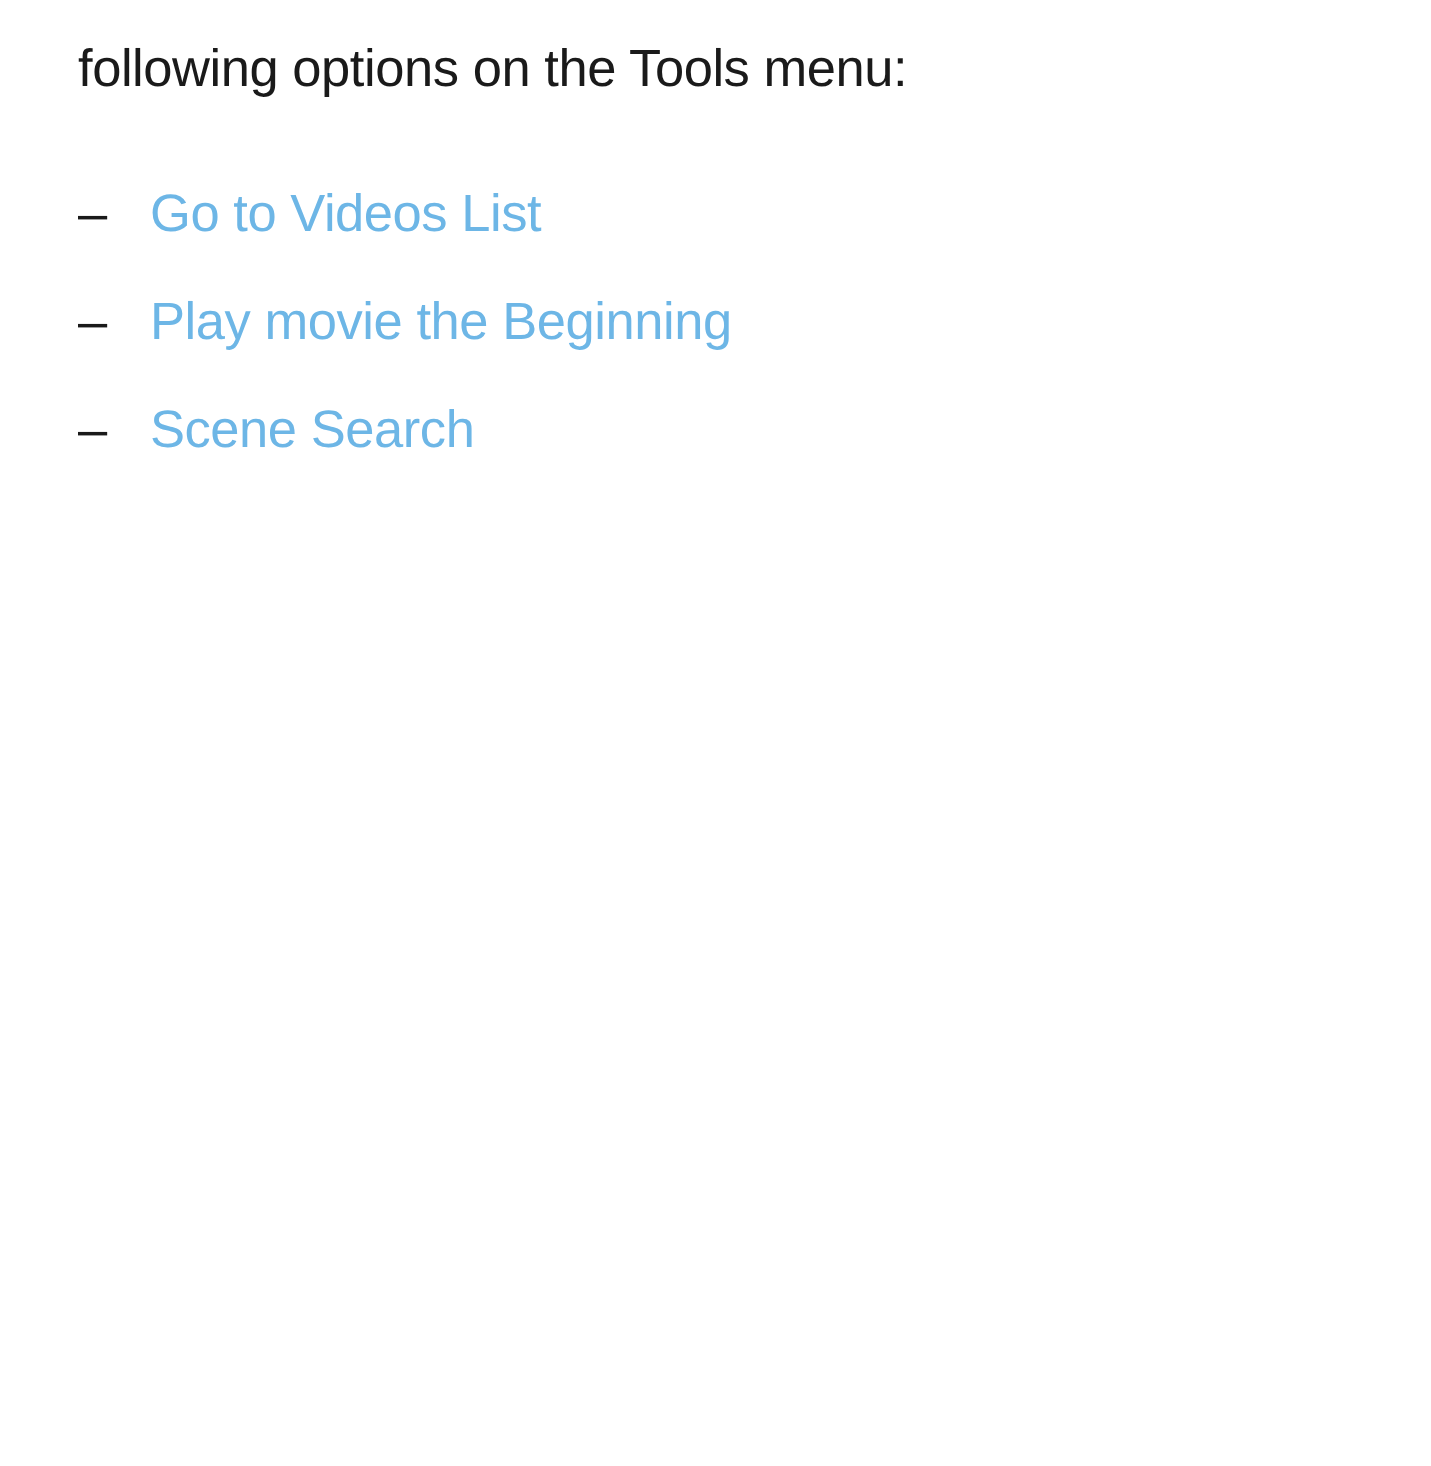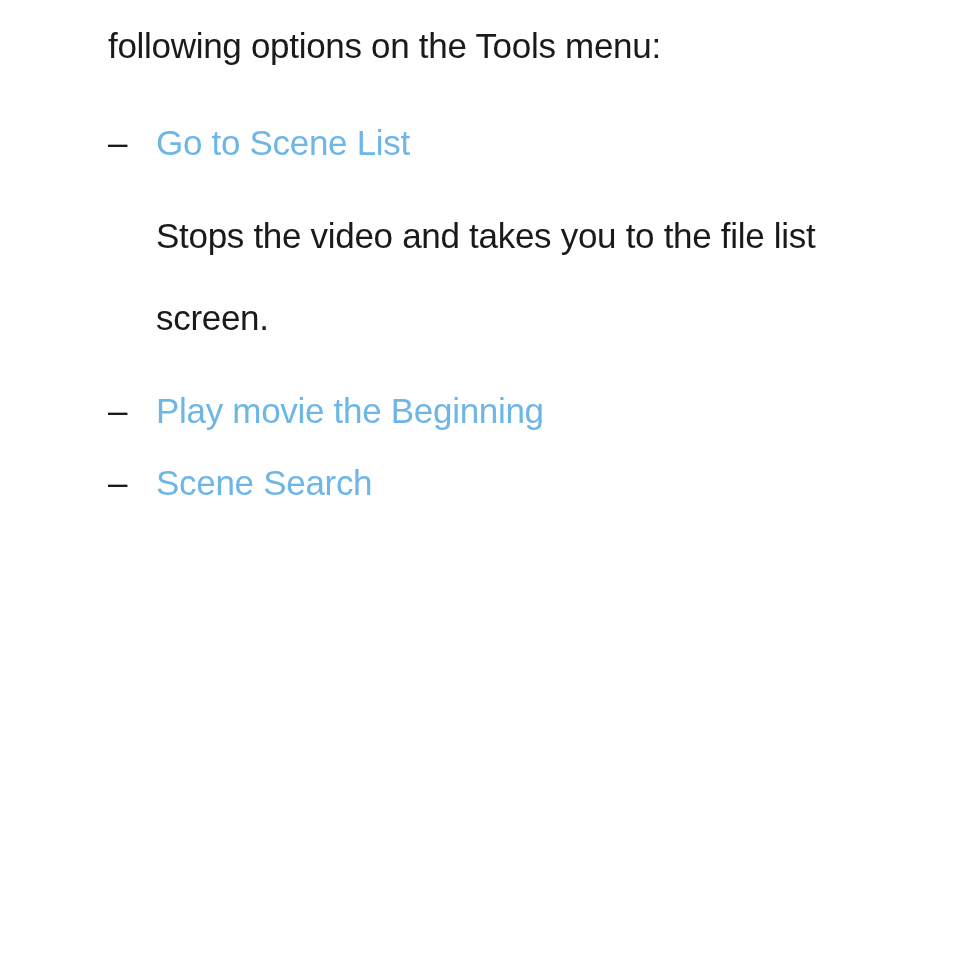--- a/index.html
+++ b/index.html
@@ -10,21 +10,21 @@
     body {
       width: 954px;
       height: 977px;
       background: #ffffff;
       font-family: Arial, Helvetica, sans-serif;
       color: #1a1a1a;
       padding: 20px 0;
       overflow: hidden;
     }
     .content {
-      padding-left: 108px;
+      padding-left: 52px;
       padding-right: 30px;
     }
     .intro-line {
       font-size: 35px;
       line-height: 1.5;
       margin-bottom: 50px;
       letter-spacing: -0.3px;
     }
     .item {
       margin-bottom: 32px;
@@ -59,23 +59,22 @@
   </style>
 </head>
 <body>
 
 <div class="content">
   <p class="intro-line">following options on the Tools menu:</p>
 
   <div class="item">
     <div class="item-header">
       <span class="dash">–</span>
-      <span class="item-title">Go to Scene List</span>
+      <span class="item-title">Go to Videos List</span>
     </div>
-    <p class="item-desc">Stops the video and takes you to the file list screen.</p>
   </div>
 
   <div class="item">
     <div class="item-header">
       <span class="dash">–</span>
       <span class="item-title">Play movie the Beginning</span>
     </div>
   </div>
 
   <div class="item">

